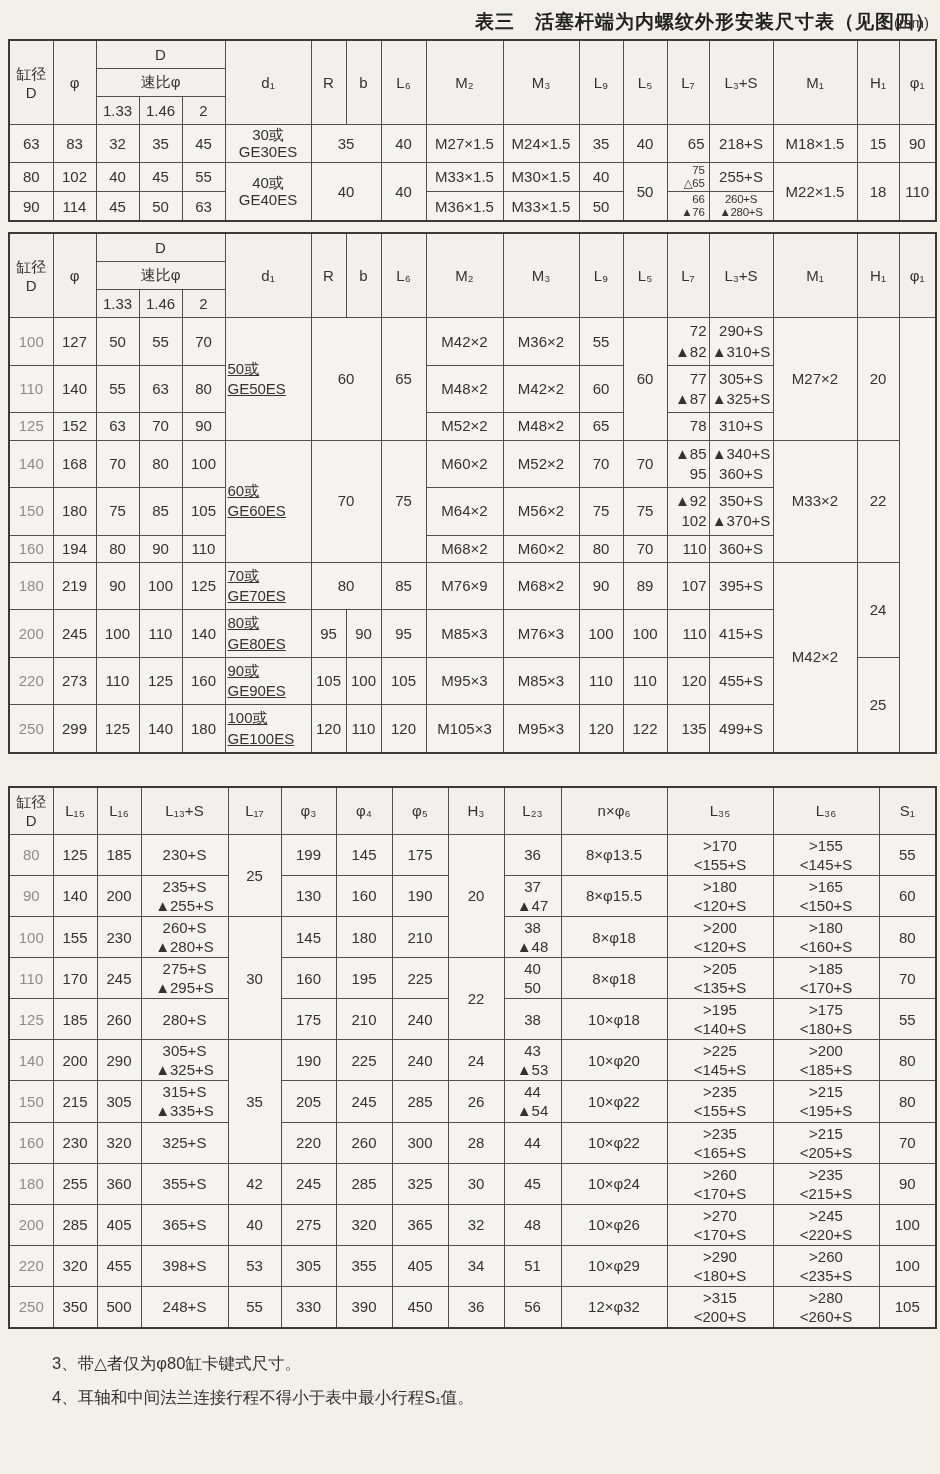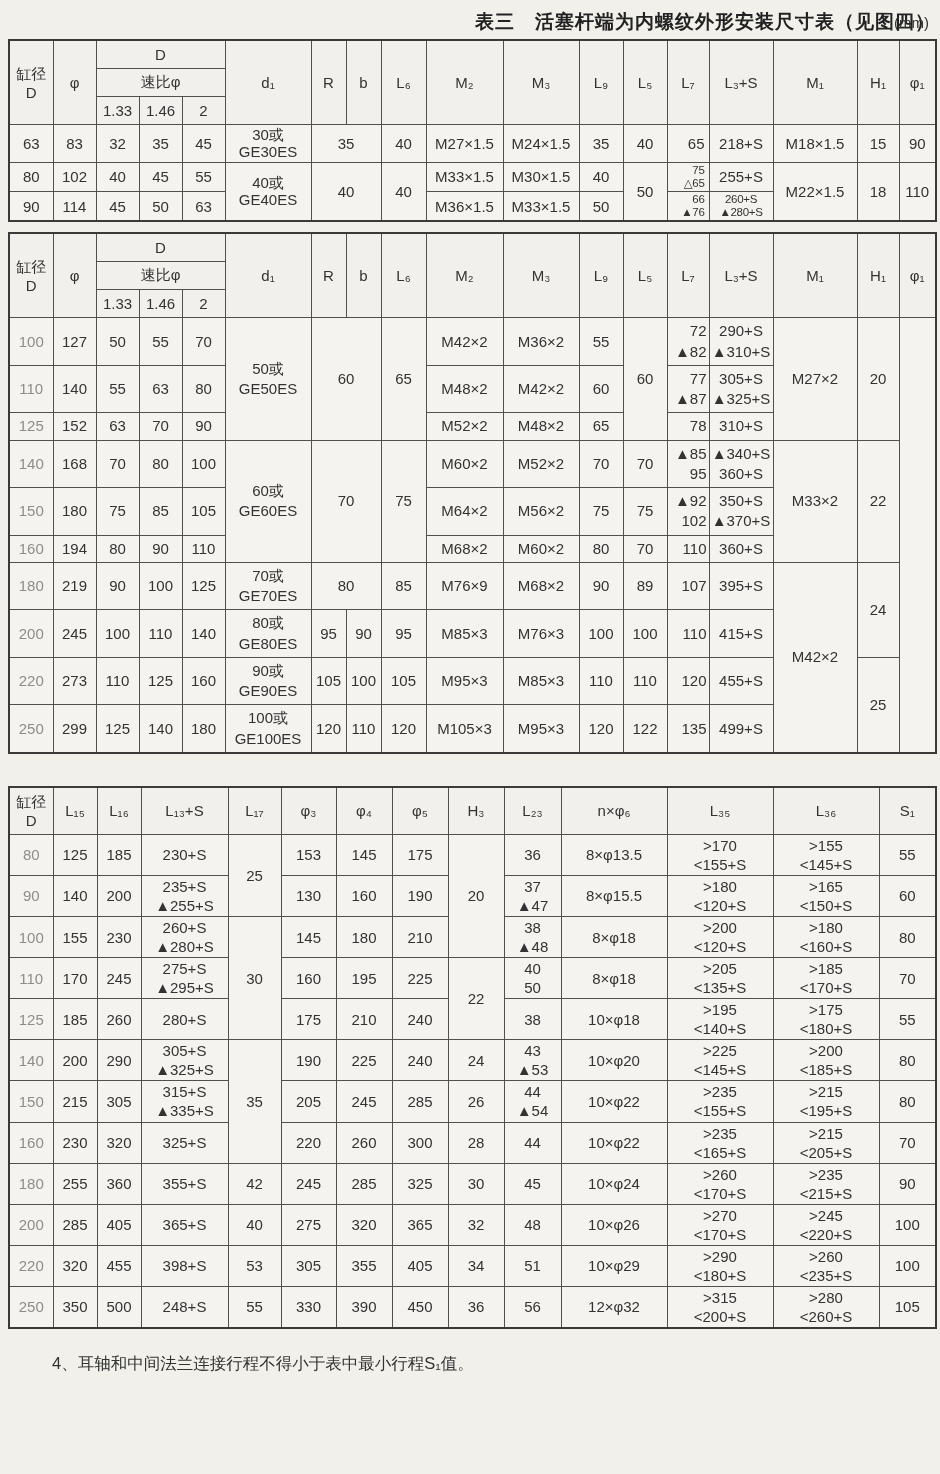--- a/index.html
+++ b/index.html
@@ -30,21 +30,21 @@
   .t-dim thead th{height:25px;}
   .t-top tbody td{height:22px;line-height:1.15;}
   .t-mid tbody td{padding:3px 2px;line-height:1.35;}
   .t-mid tbody td{height:20px;}
   .t-mount thead th{height:44px;}
   .t-mount tbody td{line-height:1.27;padding:1px 2px;height:36px;}
 
   .t-mid tbody td:first-child,.t-mount tbody td:first-child{color:#8d8d89;}
 
   .ar{text-align:right;padding-right:4px;}
-  .al{text-align:center;padding-left:7px;}
+  .al{text-align:left;padding-left:7px;text-decoration:underline;}
   .sm{font-size:11.5px;line-height:1.05;letter-spacing:-0.3px;}
 
   .notes{margin:22px 0 0 4px;}
   .note-line{font-size:16.5px;color:#333;margin-top:9px;line-height:1.5;}
   .note-line.pad{padding-left:40px;}
   .note-label{color:#7e8795;display:inline-block;width:40px;}
 </style>
 </head>
 <body>
 
@@ -403,21 +403,21 @@
           <th>S₁</th>
         </tr>
       </thead>
       <tbody>
         <tr>
           <td>80</td>
           <td>125</td>
           <td>185</td>
           <td>230+S</td>
           <td rowspan="2">25</td>
-          <td>153</td>
+          <td>199</td>
           <td>145</td>
           <td>175</td>
           <td rowspan="3">20</td>
           <td>36</td>
           <td>8×φ13.5</td>
           <td>&gt;170<br>&lt;155+S</td>
           <td>&gt;155<br>&lt;145+S</td>
           <td>55</td>
         </tr>
         <tr>
@@ -586,17 +586,20 @@
           <td>12×φ32</td>
           <td>&gt;315<br>&lt;200+S</td>
           <td>&gt;280<br>&lt;260+S</td>
           <td>105</td>
         </tr>
       </tbody>
     </table>
 
   <div class="notes">
     <div class="note-line pad">
+      <span class="note-text">3、带△者仅为φ80缸卡键式尺寸。</span>
+    </div>
+    <div class="note-line pad">
       <span class="note-text">4、耳轴和中间法兰连接行程不得小于表中最小行程S₁值。</span>
     </div>
   </div>
 
 </div>
 
 </body></html>

